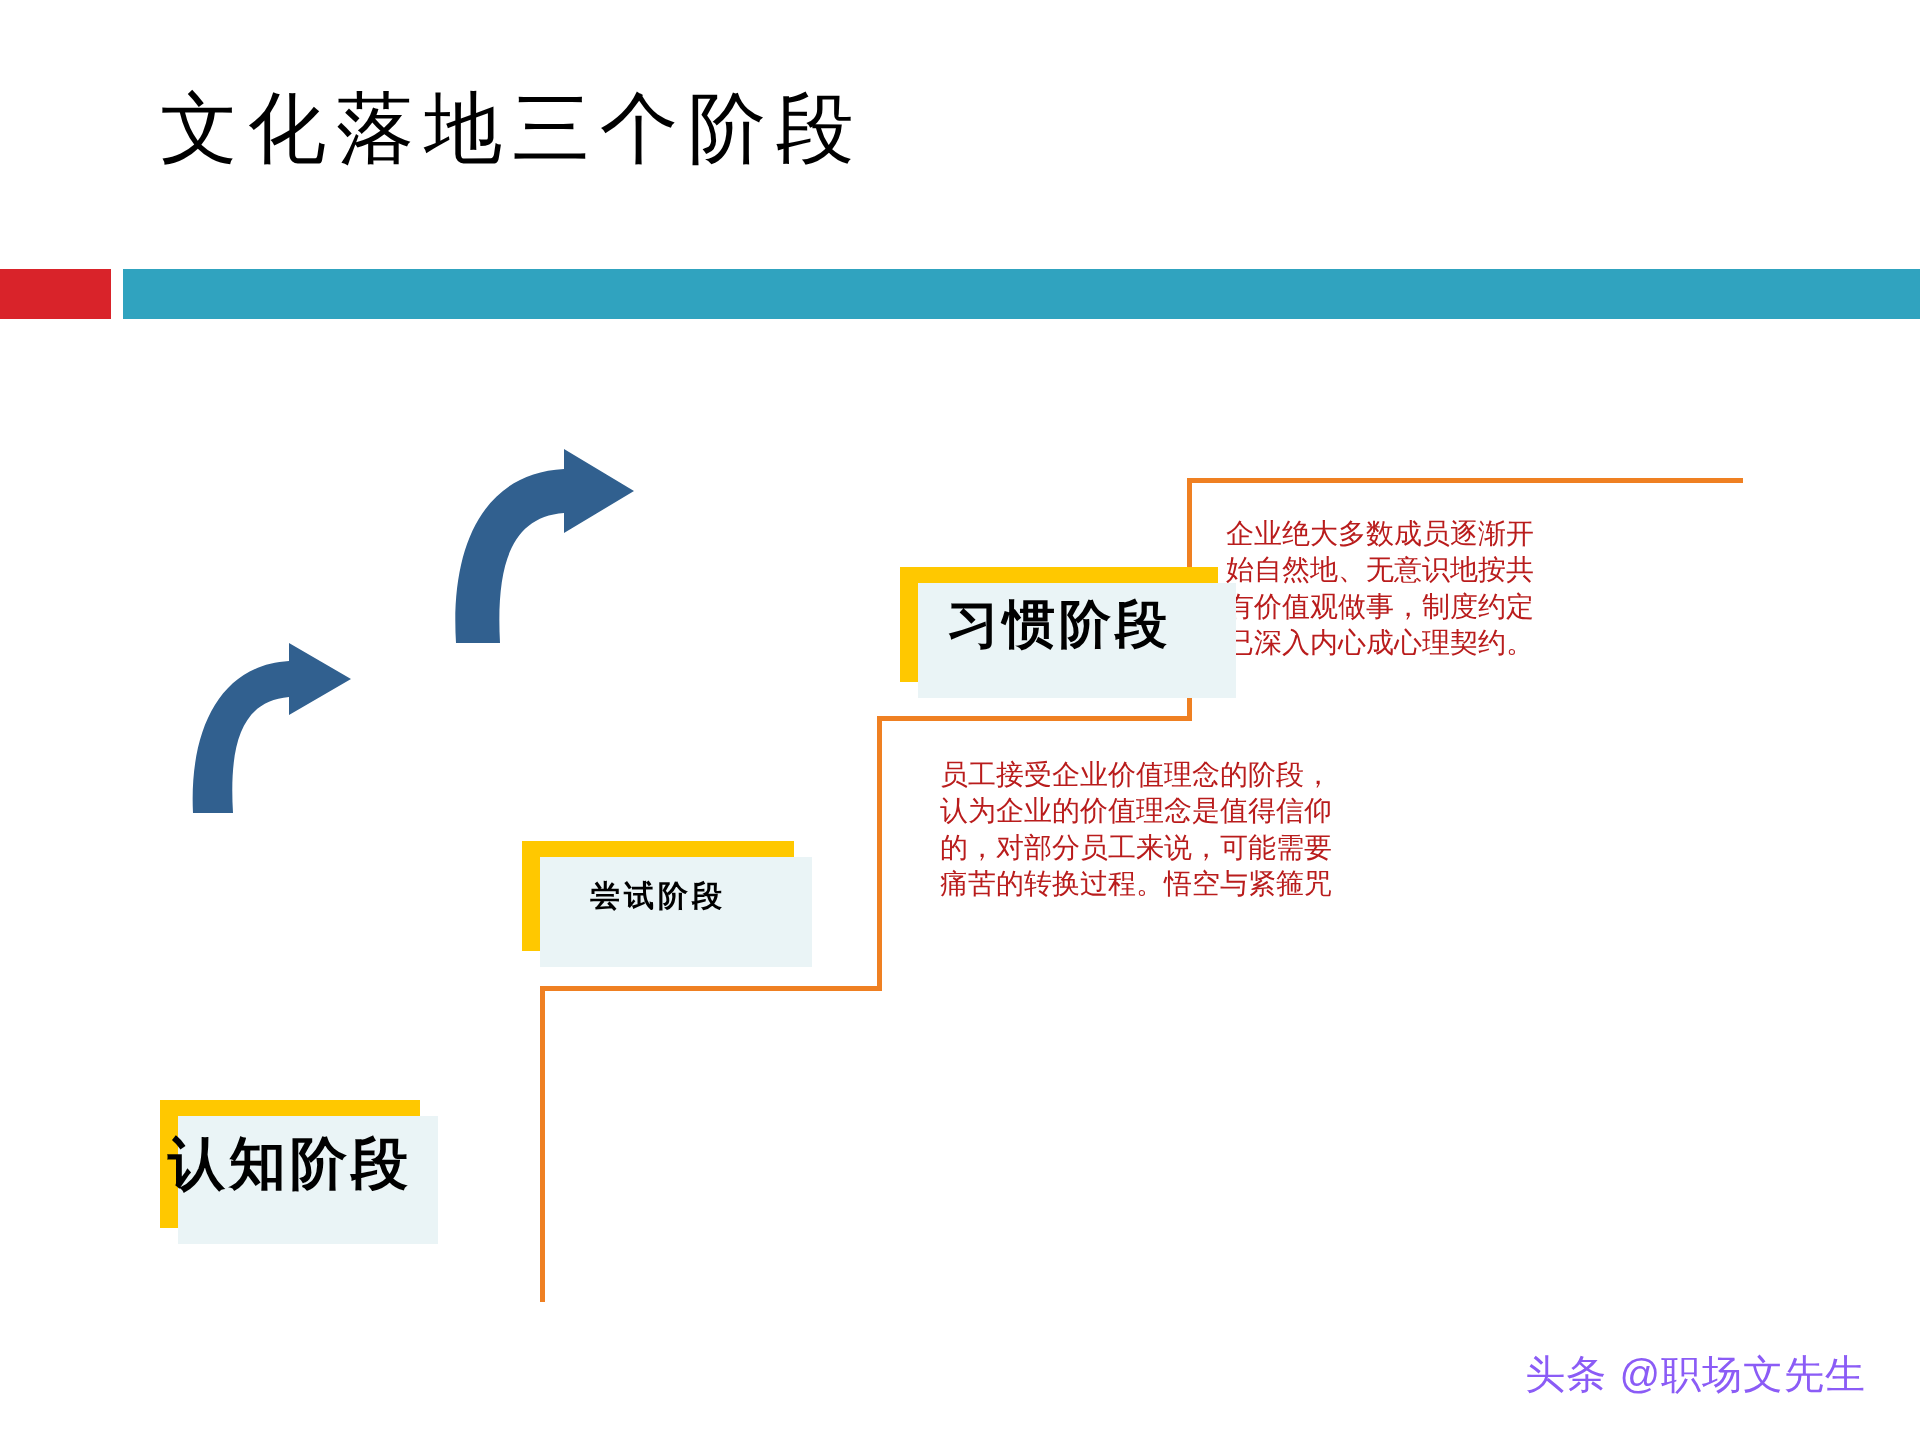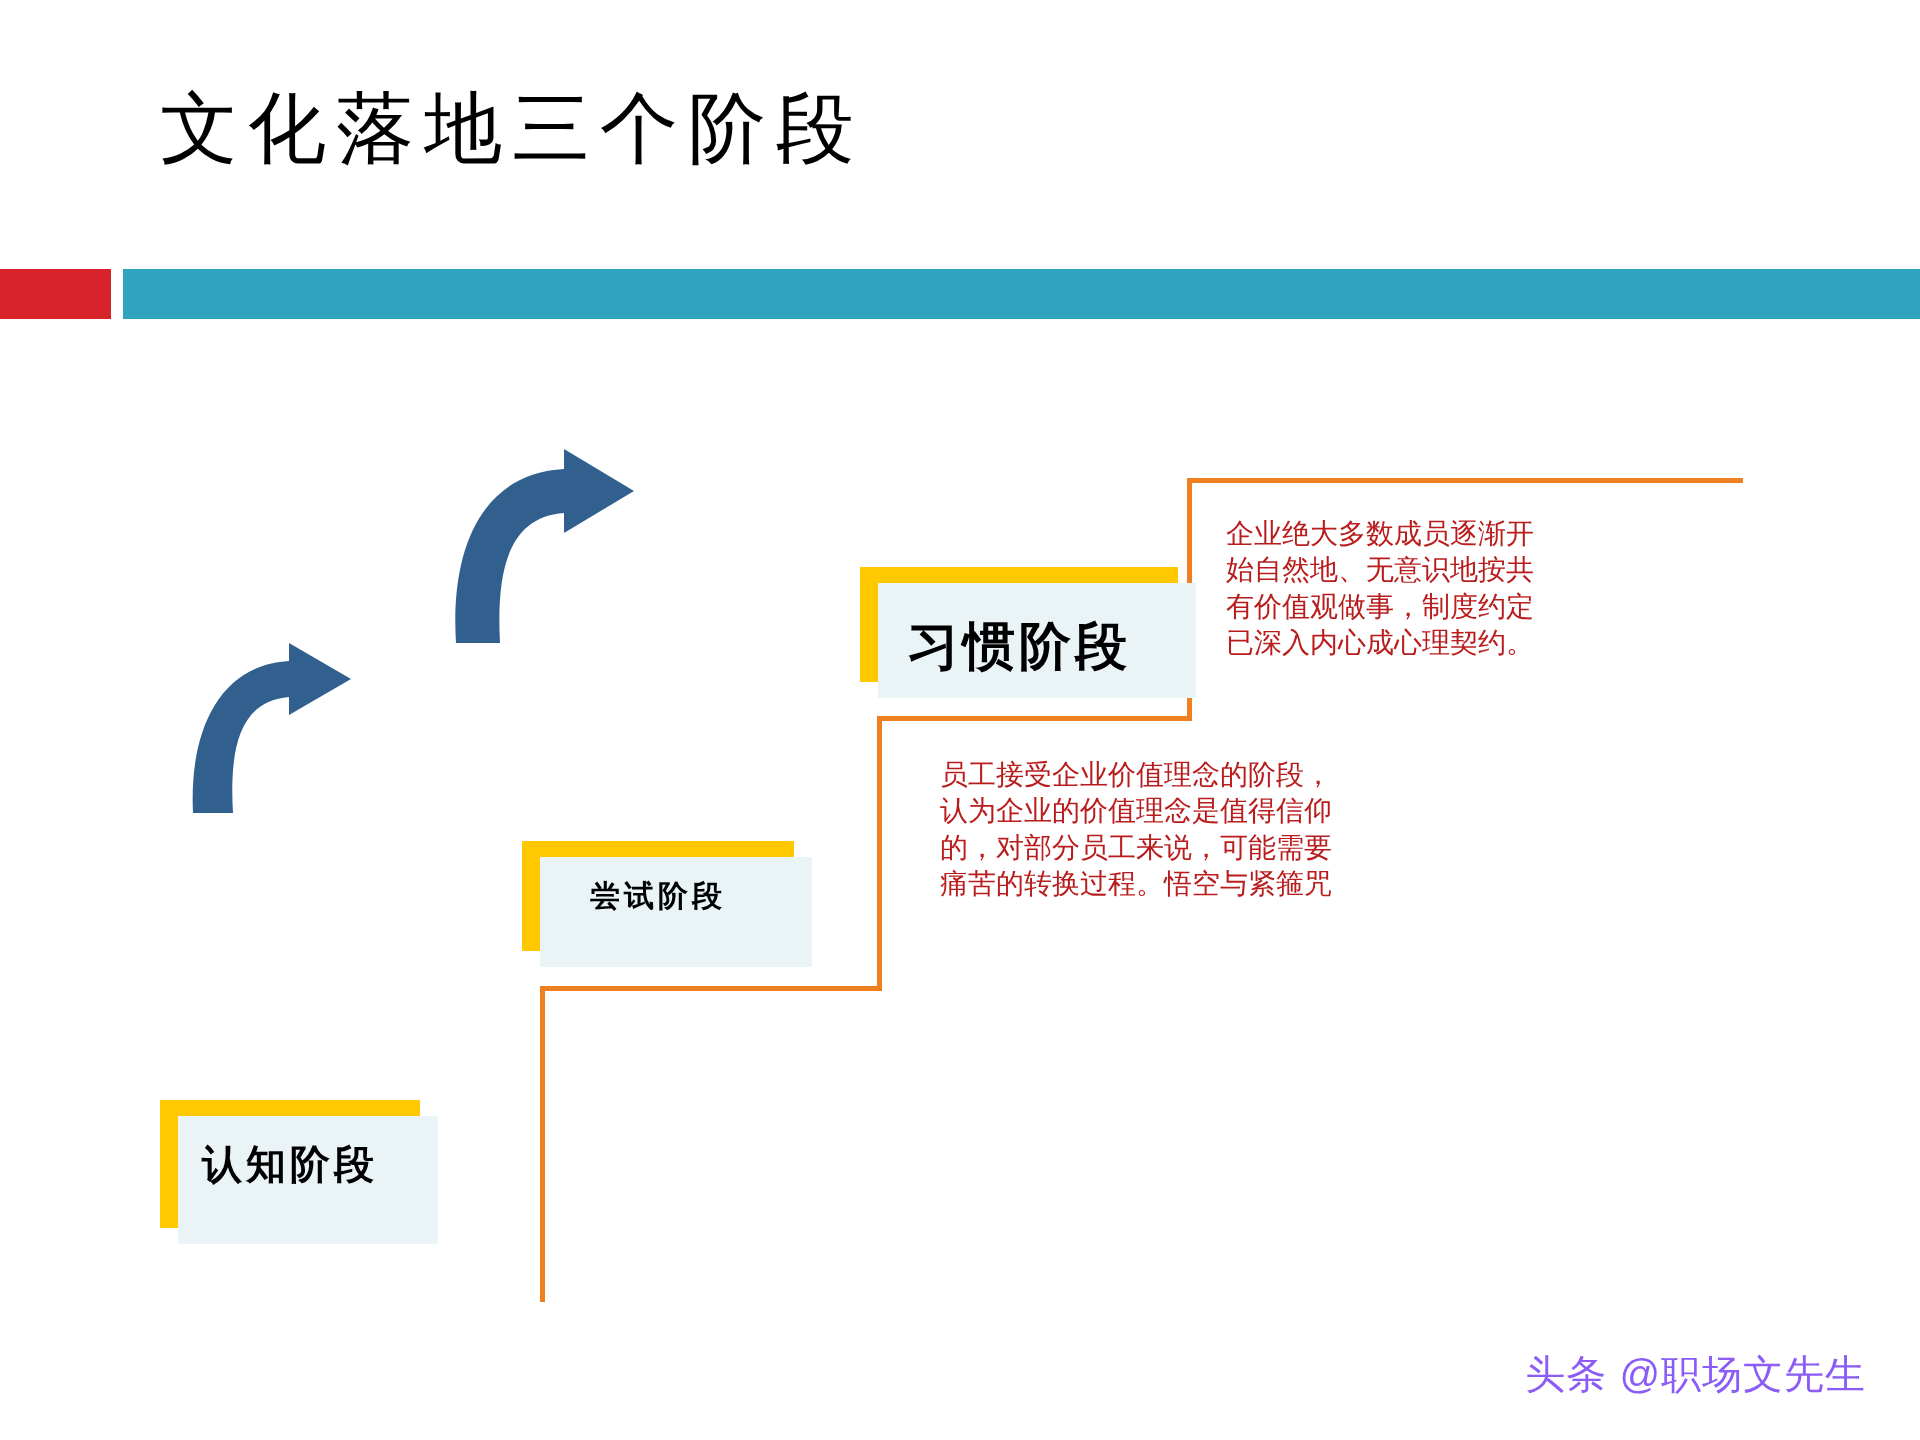--- a/index.html
+++ b/index.html
@@ -63,40 +63,39 @@
     position: absolute;
     left: 18px;
     top: 16px;
     right: -18px;
     bottom: -16px;
     background: #eaf4f6;
     z-index: -1;
   }
 
   #box-habit {
-    left: 860px;
+    left: 900px;
     top: 567px;
     width: 318px;
     height: 115px;
     font-size: 52px;
-    align-items: flex-end;
   }
   #box-try {
     left: 522px;
     top: 841px;
     width: 272px;
     height: 110px;
     font-size: 30px;
   }
   #box-cognition {
     left: 160px;
     top: 1100px;
     width: 260px;
     height: 128px;
-    font-size: 40px;
+    font-size: 57px;
   }
 
   
   .orange-line {
     position: absolute;
     background: #ef8022;
     z-index: 2;
   }
   
   #orange-top-h { left: 1187px; top: 478px; width: 556px; height: 5px; }

